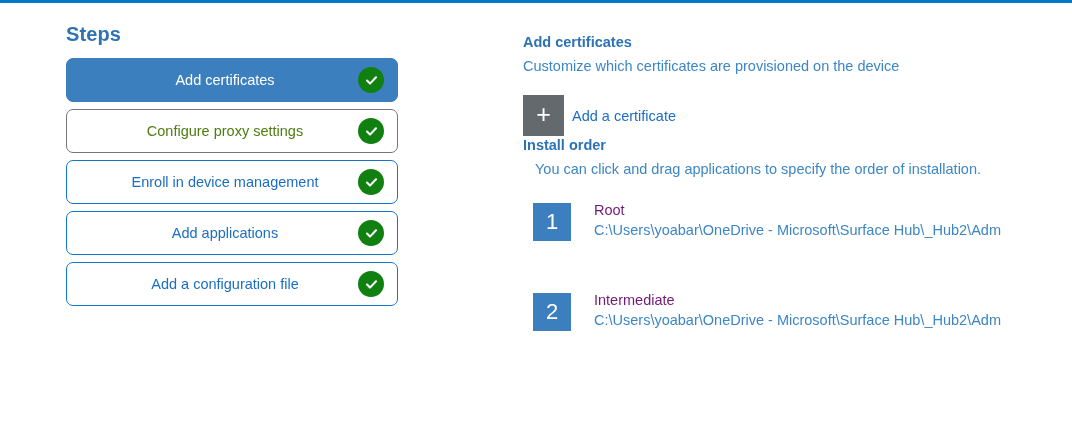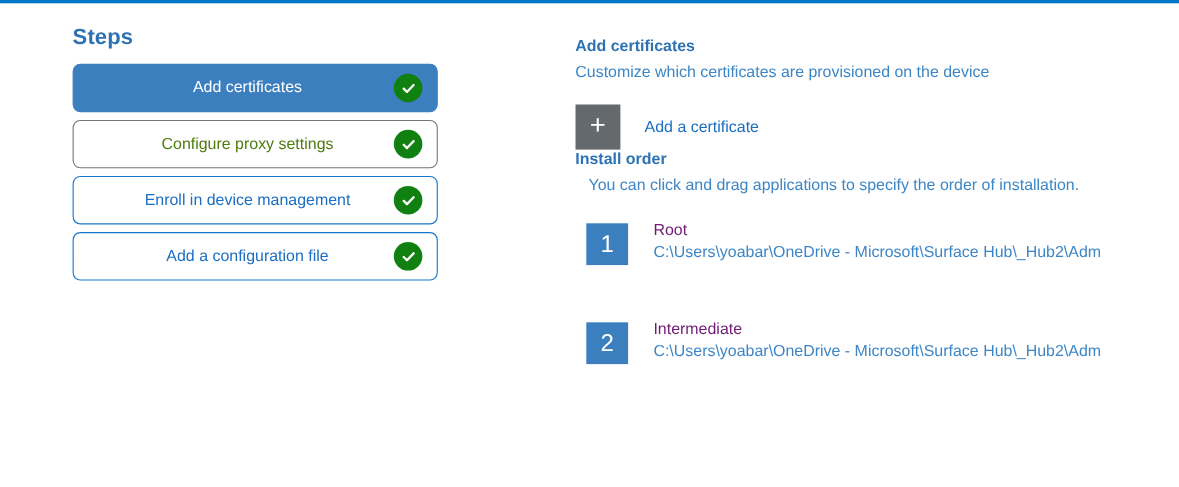--- a/index.html
+++ b/index.html
@@ -143,21 +143,21 @@
   .plus-tile .glyph {
     color: #ffffff;
     font-size: 25px;
     line-height: 25px;
     font-weight: 300;
     margin-top: -2px;
   }
   .add-cert-label {
     font-size: 14.5px;
     color: #1b6ec2;
-    margin-left: 22px;
+    margin-left: 8px;
     line-height: 18px;
   }
 
   .order-h {
     font-size: 14.5px;
     font-weight: bold;
     color: #2d73b4;
     line-height: 18px;
   }
   .order-sub {
@@ -232,20 +232,28 @@
         </div>
         <div class="step-btn">
           <span class="step-label">Enroll in device management</span>
           <span class="check">
             <svg width="15" height="15" viewBox="0 0 15 15" aria-hidden="true">
               <path d="M3 7.6 L6 10.6 L12 4.3" fill="none" stroke="#ffffff" stroke-width="2.1" stroke-linecap="round" stroke-linejoin="round"></path>
             </svg>
           </span>
         </div>
         <div class="step-btn">
+          <span class="step-label">Add applications</span>
+          <span class="check">
+            <svg width="15" height="15" viewBox="0 0 15 15" aria-hidden="true">
+              <path d="M3 7.6 L6 10.6 L12 4.3" fill="none" stroke="#ffffff" stroke-width="2.1" stroke-linecap="round" stroke-linejoin="round"></path>
+            </svg>
+          </span>
+        </div>
+        <div class="step-btn">
           <span class="step-label">Add a configuration file</span>
           <span class="check">
             <svg width="15" height="15" viewBox="0 0 15 15" aria-hidden="true">
               <path d="M3 7.6 L6 10.6 L12 4.3" fill="none" stroke="#ffffff" stroke-width="2.1" stroke-linecap="round" stroke-linejoin="round"></path>
             </svg>
           </span>
         </div>
       </div>
   </div>
 

